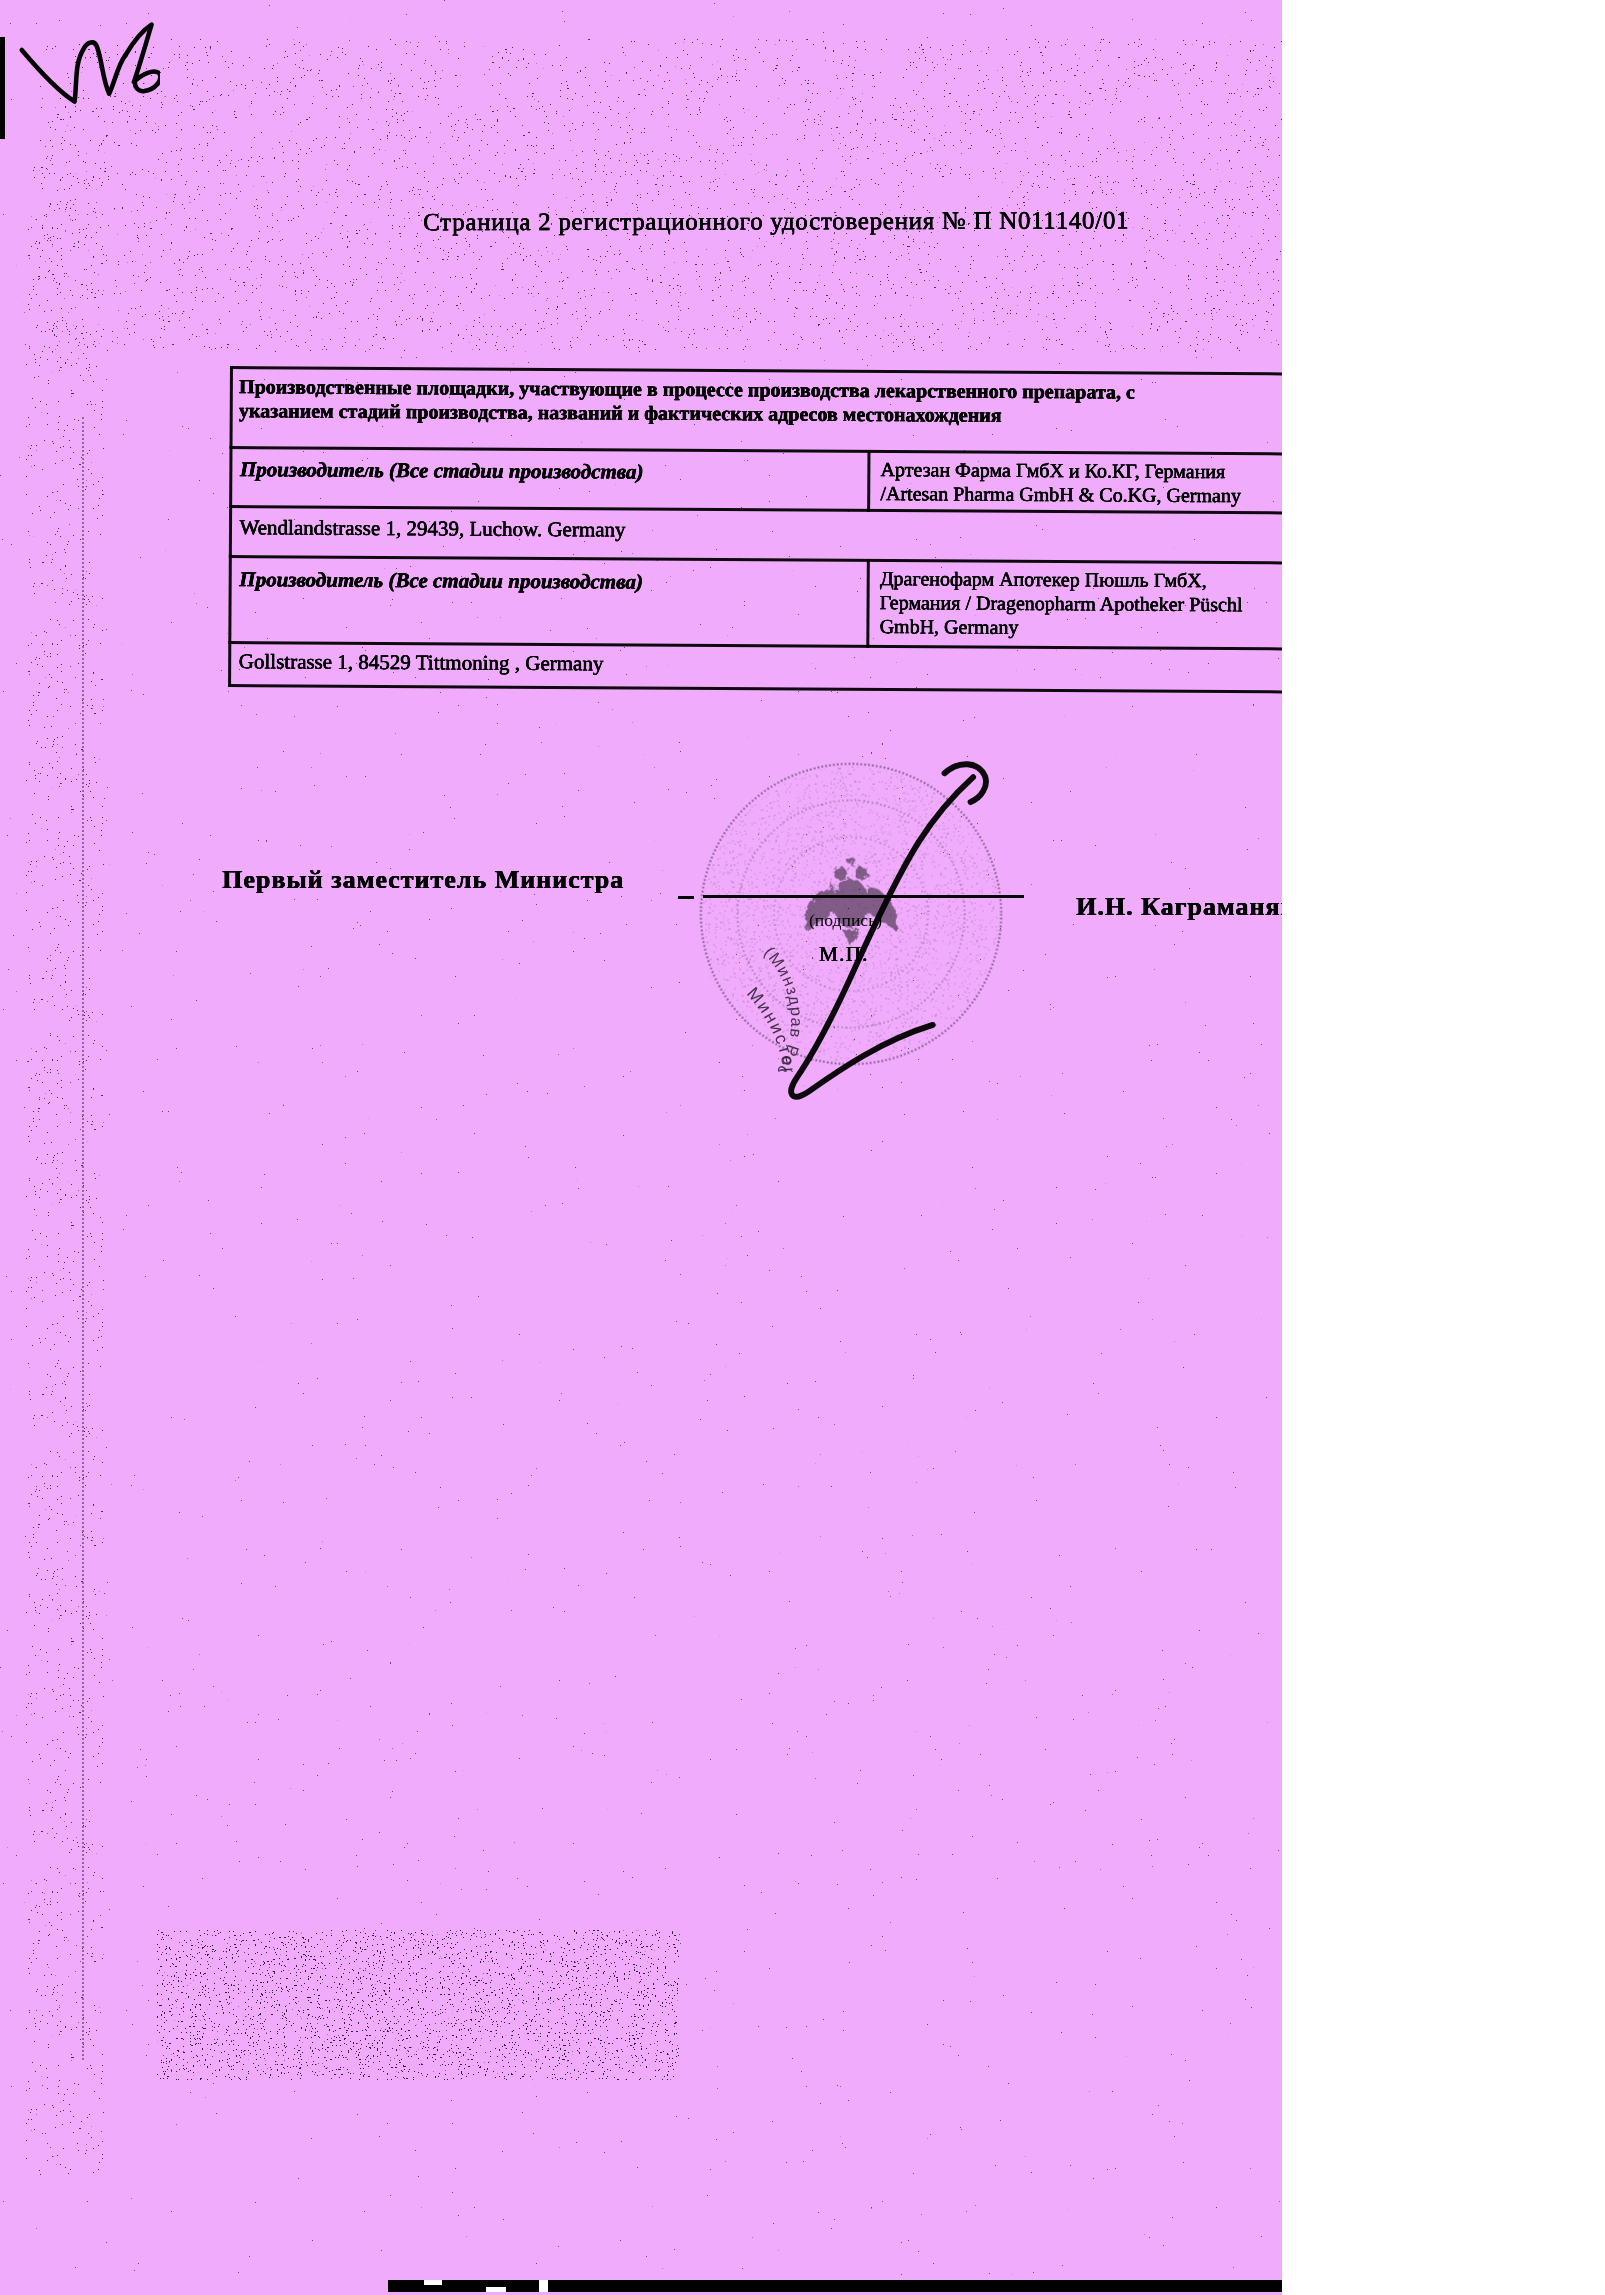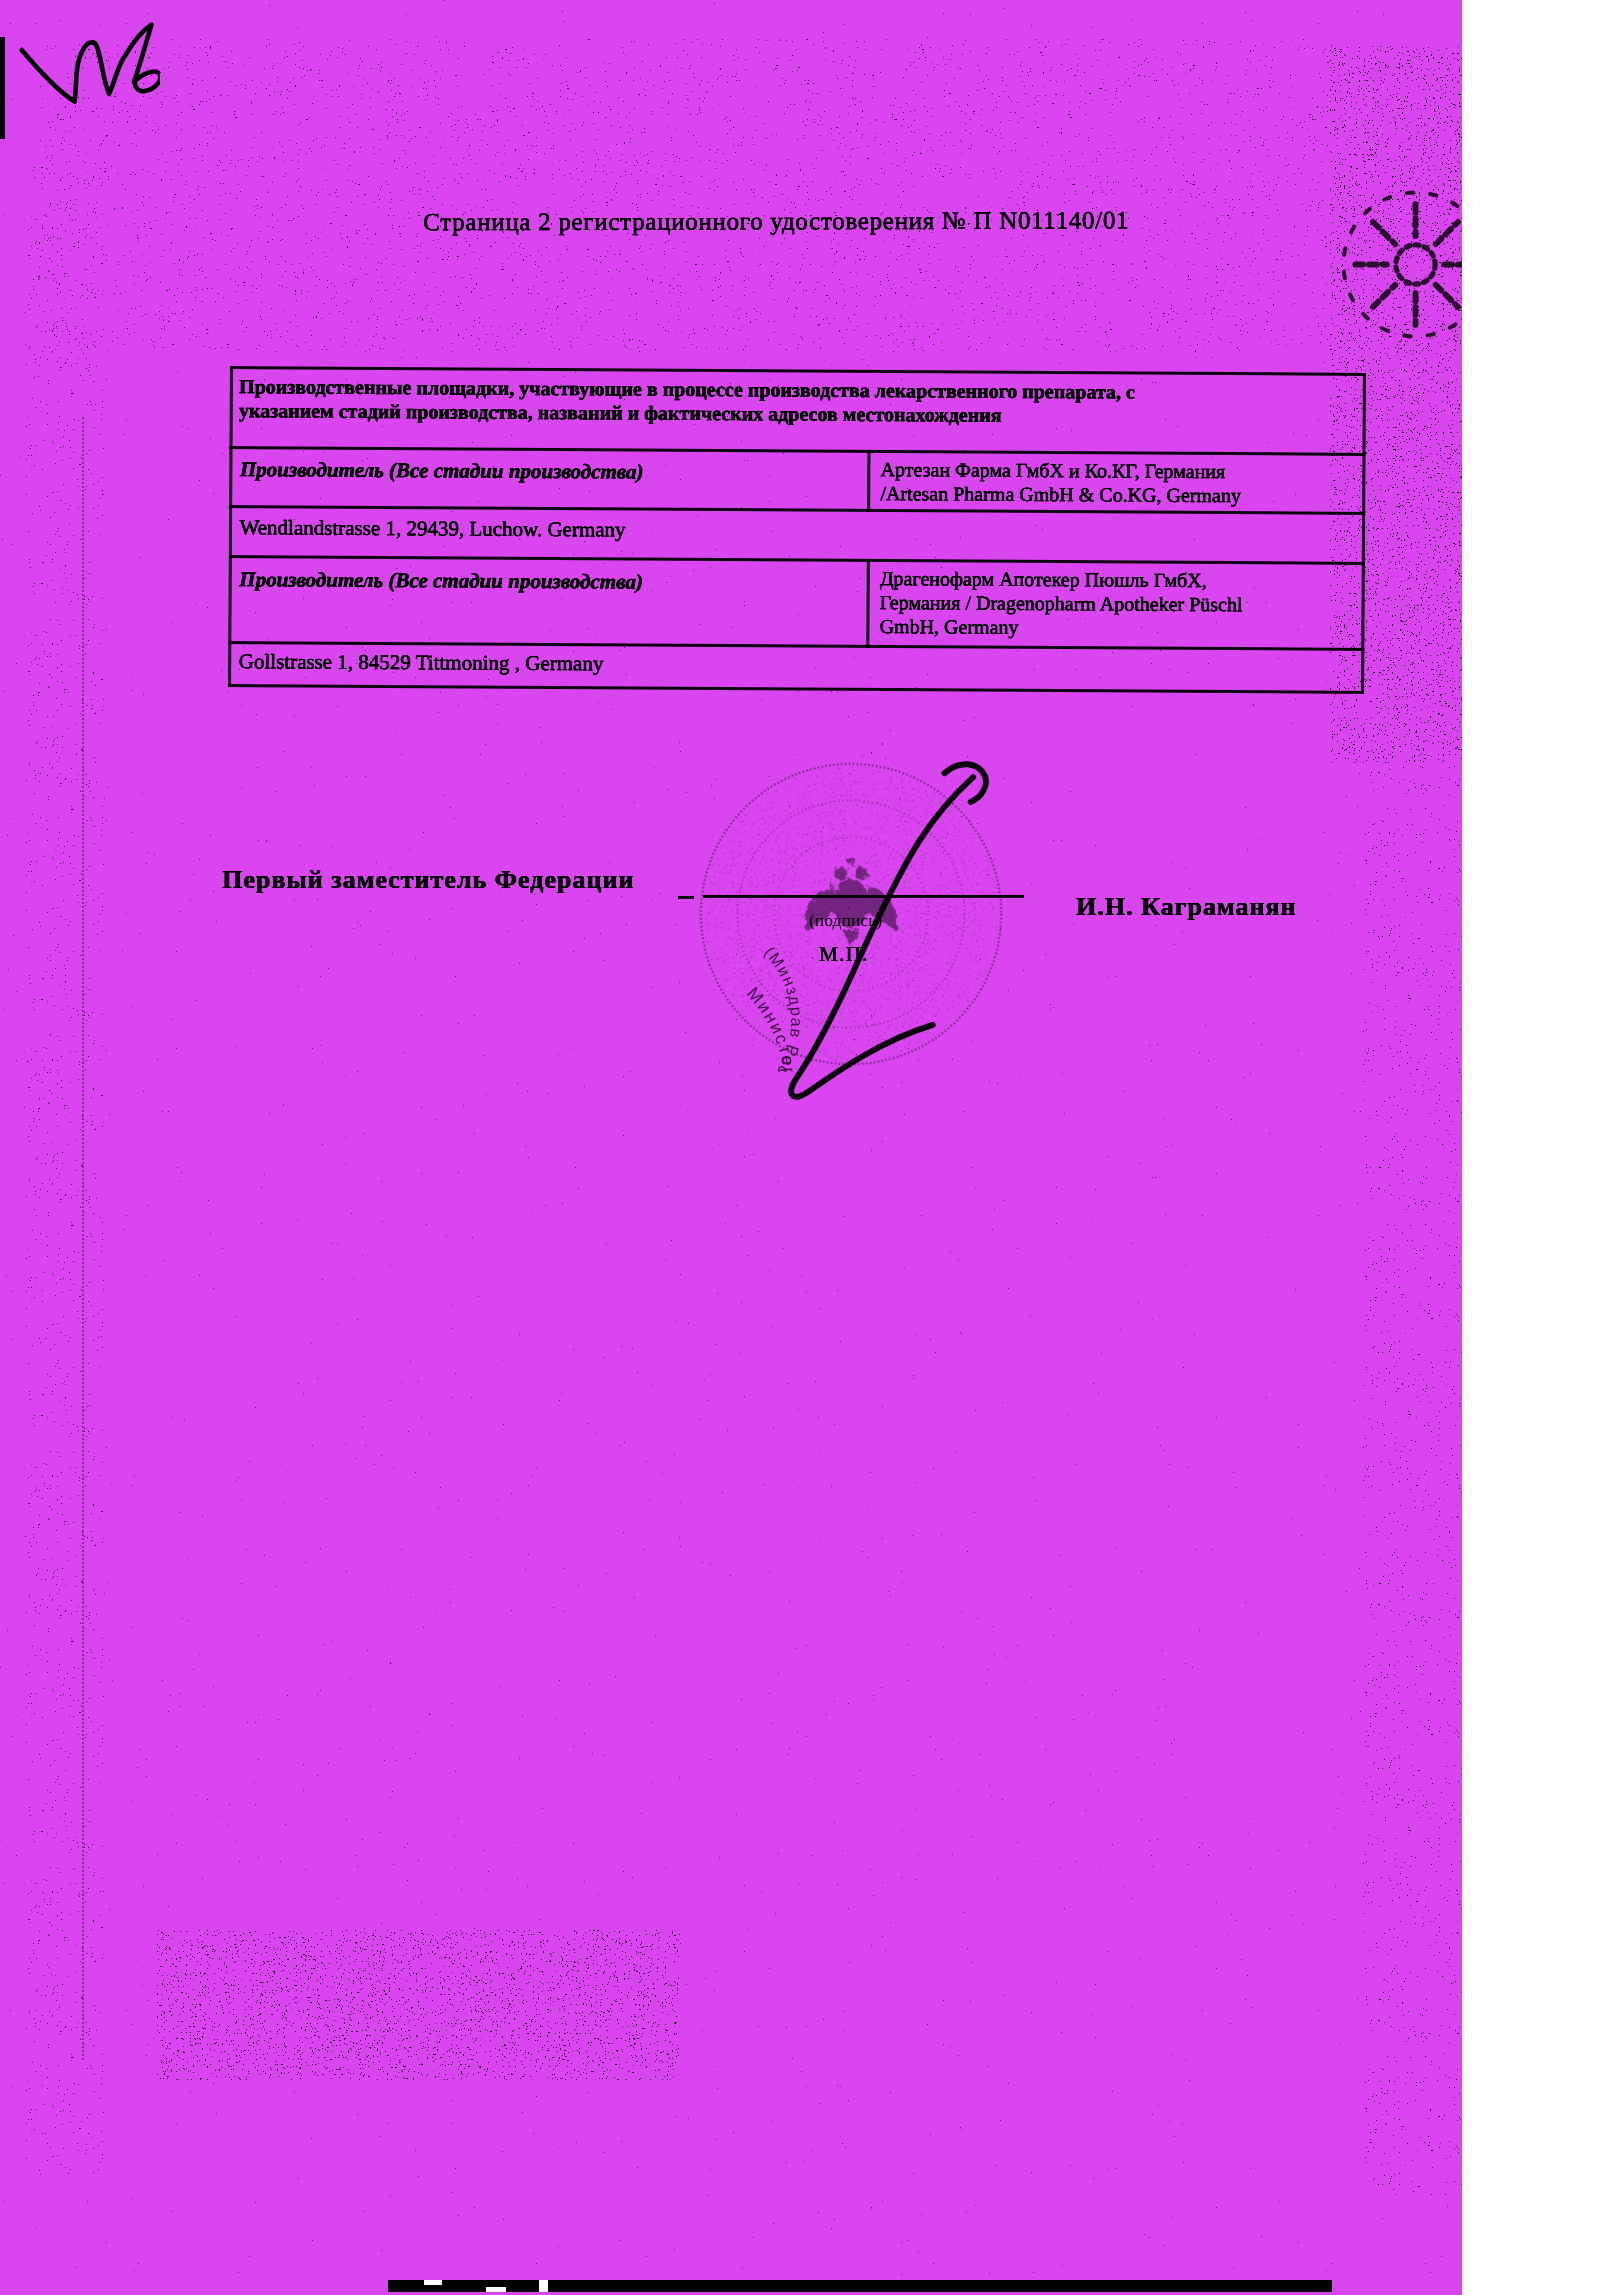--- a/index.html
+++ b/index.html
@@ -1,16 +1,16 @@
 <!DOCTYPE html>
 <html style="font-size:10.4px"><head>
 <meta charset="utf-8">
 <style>
   html,body{margin:0;padding:0;width:1606px;height:2295px;background:#ffffff;}
-  .page{position:relative;width:1462px;height:2295px;background:#d946ef;overflow:hidden;
+  .page{position:relative;width:1282px;height:2295px;background:#f0abfc;overflow:hidden;
         font-family:"Liberation Serif","DejaVu Serif",serif;color:#000;}
   .abs{position:absolute;}
   .ink{text-shadow:0.5px 0 currentColor,0 0.3px currentColor,0.3px 0.3px currentColor;}
   .page-header{left:423px;top:207px;width:867px;font-size:25px;letter-spacing:0.7px;
                white-space:nowrap;transform:rotate(-0.15deg);}
   
   .table{left:230px;top:366px;width:1136px;height:321px;transform:rotate(0.35deg);
          transform-origin:0 0;}
   .bline{position:absolute;background:#000;opacity:0.95;}
   .cell{position:absolute;white-space:pre-line;line-height:24px;}
@@ -105,21 +105,21 @@
     <div class="cell addr ink" style="left:10.4px;top:149px;width:1109px">Wendlandstrasse 1, 29439, Luchow. Germany</div>
 
     <div class="cell lbl ink" style="left:10.4px;top:201px;width:613px">Производитель (Все стадии производства)</div>
     <div class="cell val ink" style="left:651px;top:196px;width:476px">Драгенофарм Апотекер Пюшль ГмбХ,
 Германия / Dragenopharm Apotheker Püschl
 GmbH, Germany</div>
 
     <div class="cell addr ink" style="left:10.4px;top:283px;width:1109px">Gollstrasse 1, 84529 Tittmoning , Germany</div>
   </div>
 
-  <div class="abs sig-title ink">Первый заместитель Федерации</div>
+  <div class="abs sig-title ink">Первый заместитель Министра</div>
   <div class="abs sig-line"></div>
   <div class="abs sig-line-dash"></div>
   <div class="abs sig-name ink">И.Н. Каграманян</div>
   <div class="abs sig-caption">(подпись)</div>
   <div class="abs seal-caption ink">М.П.</div>
 
   <svg class="abs" style="left:693px;top:756px" width="316" height="316" font-family="&quot;Liberation Sans&quot;,&quot;DejaVu Sans&quot;,sans-serif" viewBox="0 0 484 484">
     <g opacity="0.85">
       <circle cx="242" cy="242" r="230" fill="none" stroke="#000" stroke-width="3" stroke-dasharray="2 4" opacity="0.75"></circle>
       <circle cx="242" cy="242" r="174" fill="none" stroke="#000" stroke-width="2.5" stroke-dasharray="1.5 5" opacity="0.55"></circle>

